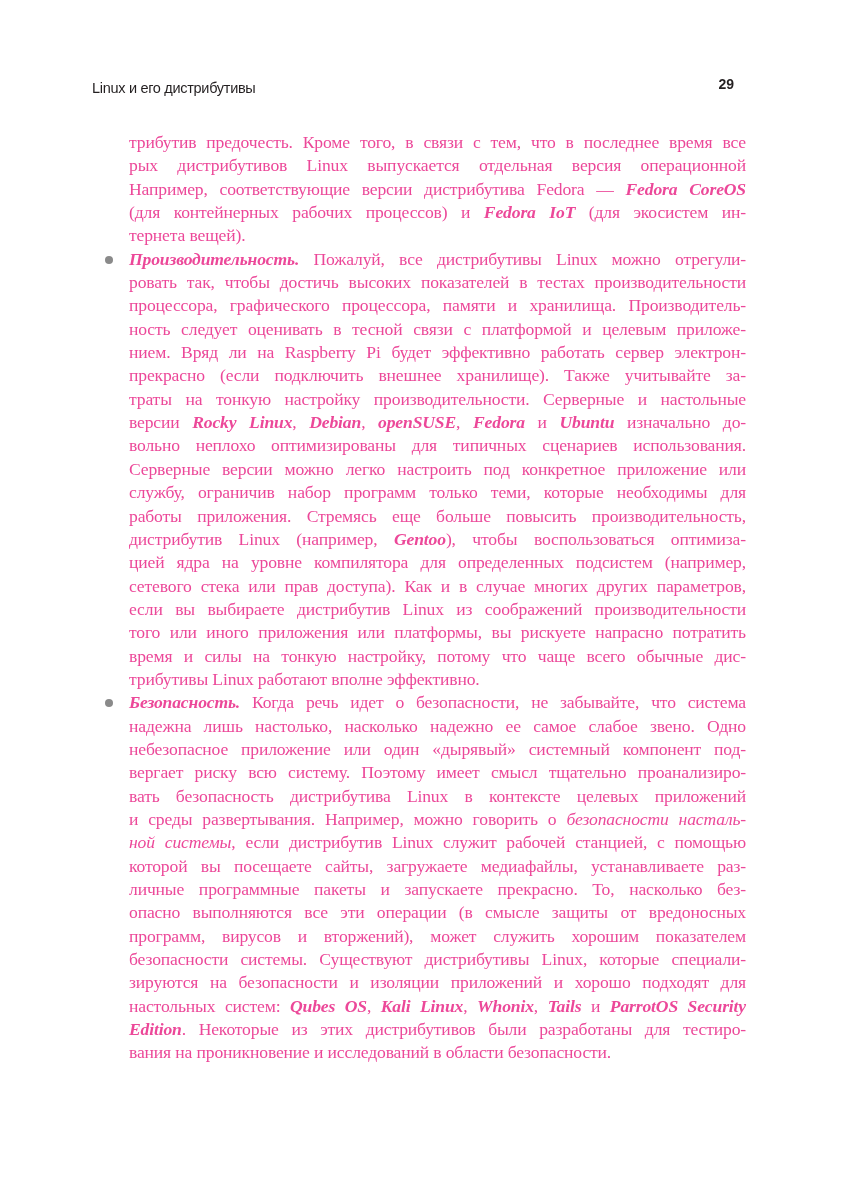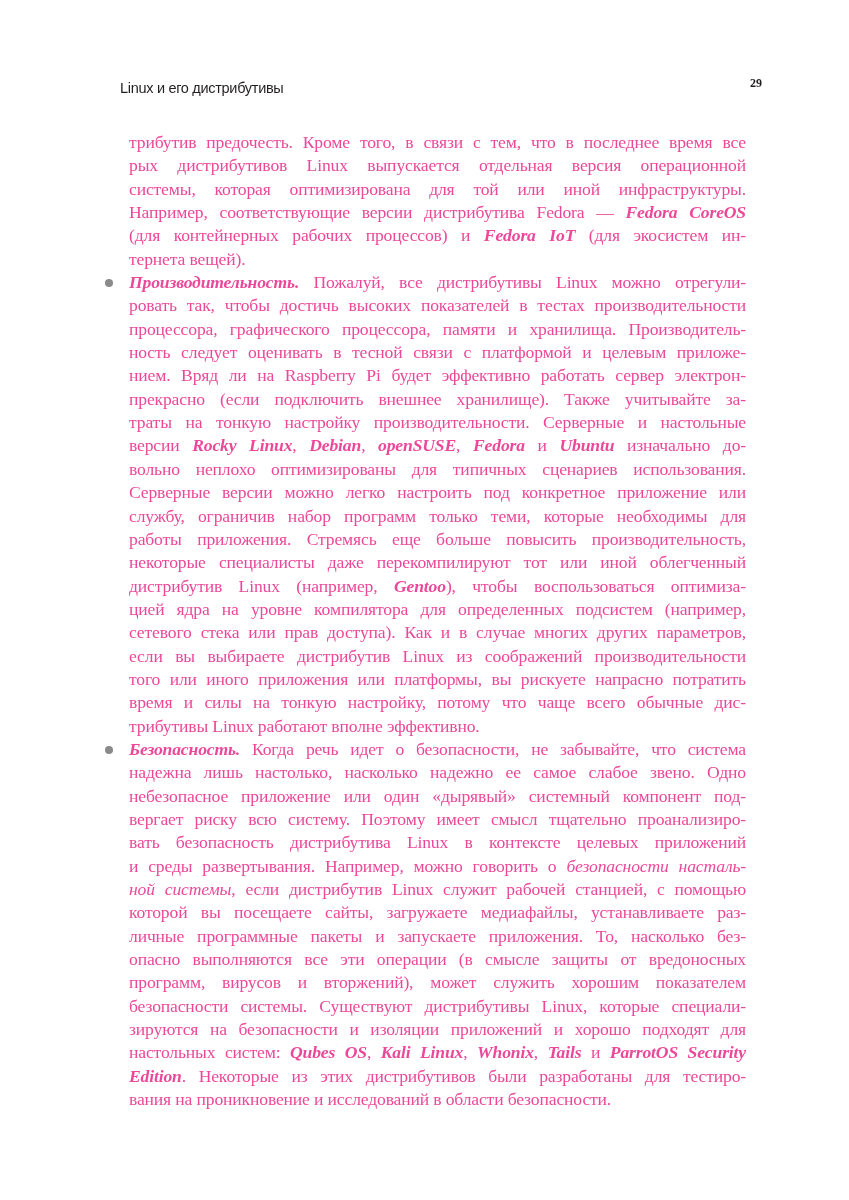--- a/index.html
+++ b/index.html
@@ -16,42 +16,42 @@
     }
     .page {
       position: absolute;
       left: 0; top: 0;
       width: 849px;
       height: 1200px;
       background: #ffffff;
     }
     .running-head {
       position: absolute;
-      left: 120px;
+      left: 92px;
       top: 76px;
       width: 642px;
       height: 24px;
       text-align: center;
     }
     .running-title {
       position: absolute;
       left: 0;
       top: 4px;
       font-family: "Liberation Sans", sans-serif;
       font-size: 14.5px;
       letter-spacing: -0.3px;
       color: #231f20;
     }
     .page-number {
       position: absolute;
       right: 0;
       top: 0;
-      font-family: Liberation Serif, serif;
+      font-family: Liberation Sans, sans-serif;
       font-weight: bold;
-      font-size: 12px;
+      font-size: 14px;
       color: #231f20;
       margin-left: 20px;
     }
     .body-text {
       position: absolute;
       left: 129px;
       top: 131px;
       width: 617px;
       font-family: "Liberation Serif", serif;
       font-size: 17.6px;
@@ -90,42 +90,40 @@
 <div class="page">
   <div class="running-head">
     <span class="running-title">Linux и его дистрибутивы</span>
     <span class="page-number">29</span>
   </div>
 
   <div class="body-text">
     <div class="paragraph">
         <span class="line"><span>трибутив предочесть. Кроме того, в связи с тем, что в последнее время все</span></span>
         <span class="line"><span>рых дистрибутивов Linux выпускается отдельная версия операционной</span></span>
-        <span class="line"><span>системы, которая оптимизирована для той или иной инфраструктуры.</span></span>
         <span class="line"><span>Например, соответствующие версии дистрибутива Fedora — </span><span class="b">Fedora CoreOS</span></span>
         <span class="line"><span>(для контейнерных рабочих процессов) и </span><span class="b">Fedora IoT</span><span> (для экосистем ин-</span></span>
         <span class="line last"><span>тернета вещей).</span></span>
       </div>
 
     <div class="bullet-block">
       <span class="bullet"></span>
       <div class="paragraph">
           <span class="line"><span class="b">Производительность.</span><span> Пожалуй, все дистрибутивы Linux можно отрегули-</span></span>
           <span class="line"><span>ровать так, чтобы достичь высоких показателей в тестах производительности</span></span>
           <span class="line"><span>процессора, графического процессора, памяти и хранилища. Производитель-</span></span>
           <span class="line"><span>ность следует оценивать в тесной связи с платформой и целевым приложе-</span></span>
           <span class="line"><span>нием. Вряд ли на Raspberry Pi будет эффективно работать сервер электрон-</span></span>
           <span class="line"><span>прекрасно (если подключить внешнее хранилище). Также учитывайте за-</span></span>
           <span class="line"><span>траты на тонкую настройку производительности. Серверные и настольные</span></span>
           <span class="line"><span>версии </span><span class="b">Rocky Linux</span><span>, </span><span class="b">Debian</span><span>, </span><span class="b">openSUSE</span><span>, </span><span class="b">Fedora</span><span> и </span><span class="b">Ubuntu</span><span> изначально до-</span></span>
           <span class="line"><span>вольно неплохо оптимизированы для типичных сценариев использования.</span></span>
           <span class="line"><span>Серверные версии можно легко настроить под конкретное приложение или</span></span>
           <span class="line"><span>службу, ограничив набор программ только теми, которые необходимы для</span></span>
           <span class="line"><span>работы приложения. Стремясь еще больше повысить производительность,</span></span>
-          <span class="line"><span>некоторые специалисты даже перекомпилируют тот или иной облегченный</span></span>
           <span class="line"><span>дистрибутив Linux (например, </span><span class="b">Gentoo</span><span>), чтобы воспользоваться оптимиза-</span></span>
           <span class="line"><span>цией ядра на уровне компилятора для определенных подсистем (например,</span></span>
           <span class="line"><span>сетевого стека или прав доступа). Как и в случае многих других параметров,</span></span>
           <span class="line"><span>если вы выбираете дистрибутив Linux из соображений производительности</span></span>
           <span class="line"><span>того или иного приложения или платформы, вы рискуете напрасно потратить</span></span>
           <span class="line"><span>время и силы на тонкую настройку, потому что чаще всего обычные дис-</span></span>
           <span class="line last"><span>трибутивы Linux работают вполне эффективно.</span></span>
         </div>
     </div>
 
@@ -133,21 +131,21 @@
       <span class="bullet"></span>
       <div class="paragraph">
           <span class="line"><span class="b">Безопасность.</span><span> Когда речь идет о безопасности, не забывайте, что система</span></span>
           <span class="line"><span>надежна лишь настолько, насколько надежно ее самое слабое звено. Одно</span></span>
           <span class="line"><span>небезопасное приложение или один «дырявый» системный компонент под-</span></span>
           <span class="line"><span>вергает риску всю систему. Поэтому имеет смысл тщательно проанализиро-</span></span>
           <span class="line"><span>вать безопасность дистрибутива Linux в контексте целевых приложений</span></span>
           <span class="line"><span>и среды развертывания. Например, можно говорить о </span><span class="i">безопасности насталь-</span></span>
           <span class="line"><span class="i">ной системы</span><span>, если дистрибутив Linux служит рабочей станцией, с помощью</span></span>
           <span class="line"><span>которой вы посещаете сайты, загружаете медиафайлы, устанавливаете раз-</span></span>
-          <span class="line"><span>личные программные пакеты и запускаете приложения. То, насколько без-</span></span>
+          <span class="line"><span>личные программные пакеты и запускаете прекрасно. То, насколько без-</span></span>
           <span class="line"><span>опасно выполняются все эти операции (в смысле защиты от вредоносных</span></span>
           <span class="line"><span>программ, вирусов и вторжений), может служить хорошим показателем</span></span>
           <span class="line"><span>безопасности системы. Существуют дистрибутивы Linux, которые специали-</span></span>
           <span class="line"><span>зируются на безопасности и изоляции приложений и хорошо подходят для</span></span>
           <span class="line"><span>настольных систем: </span><span class="b">Qubes OS</span><span>, </span><span class="b">Kali Linux</span><span>, </span><span class="b">Whonix</span><span>, </span><span class="b">Tails</span><span> и </span><span class="b">ParrotOS Security</span></span>
           <span class="line"><span class="b">Edition</span><span>. Некоторые из этих дистрибутивов были разработаны для тестиро-</span></span>
           <span class="line last"><span>вания на проникновение и исследований в области безопасности.</span></span>
         </div>
     </div>
   </div>

